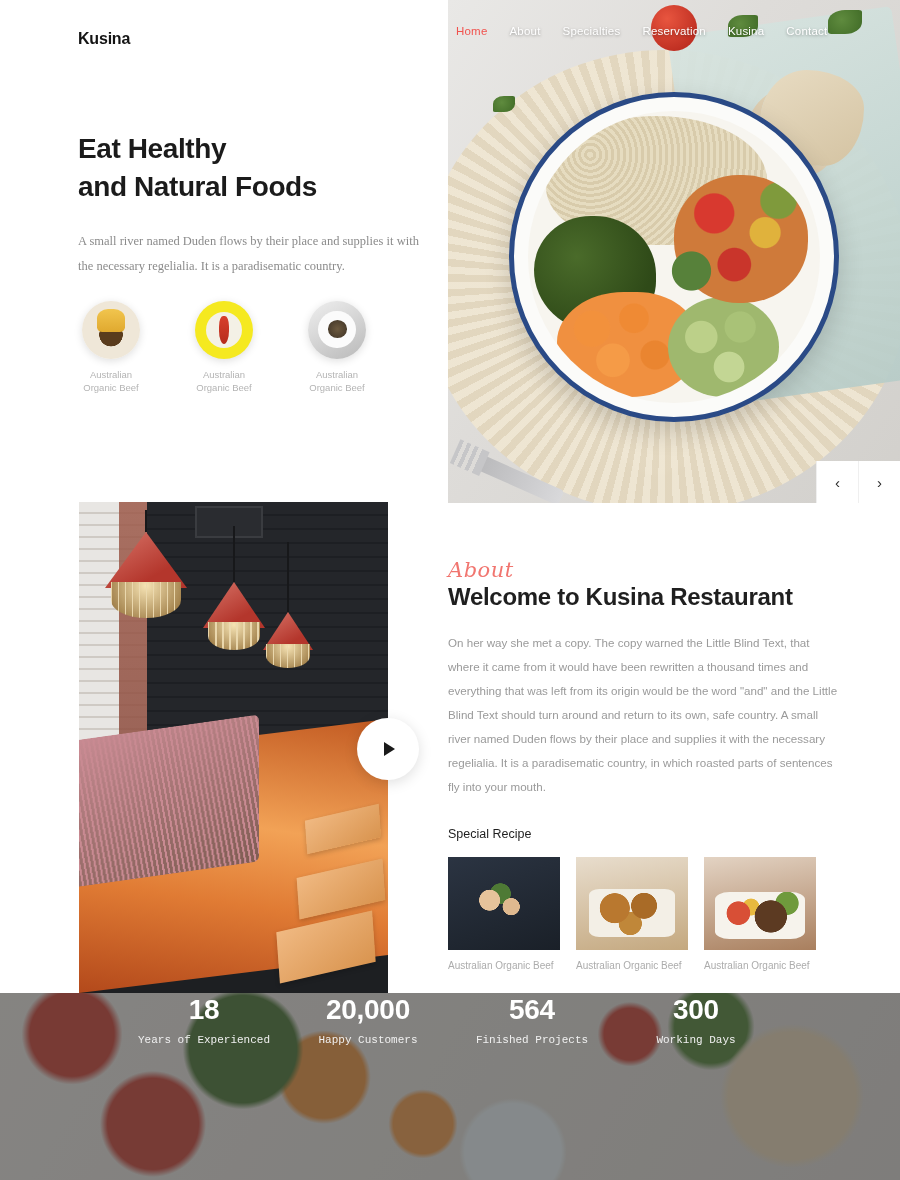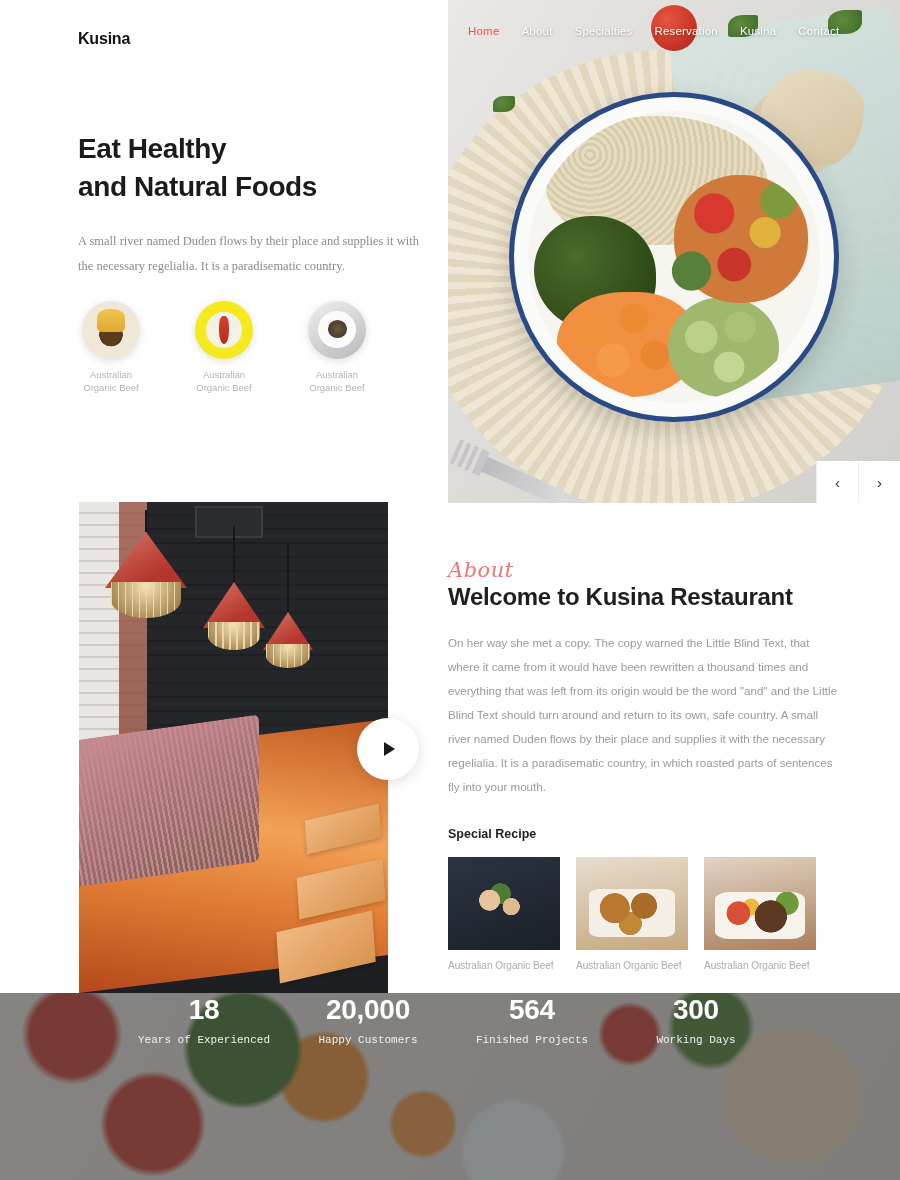--- a/index.html
+++ b/index.html
@@ -126,21 +126,21 @@
     background:radial-gradient(circle at 35% 30%, #e8553f, #bf2f22 75%);
   }
   .herb {
     position:absolute; border-radius:50% 10% 50% 10%;
     background:radial-gradient(circle at 40% 40%, #5f8b3e, #3f6a26);
   }
 
   
   .nav {
     position:absolute; left:448px; top:0; width:452px; height:62px;
-    display:flex; align-items:center; gap:22px; padding-left:20px;
+    display:flex; align-items:center; gap:22px; padding-left:8px;
     z-index:5;
   }
   .nav a {
     font-size:11.5px; color:#ffffff; text-decoration:none;
     text-shadow:0 1px 3px rgba(0,0,0,.35);
     letter-spacing:.2px;
   }
   .nav a.active { color:#f1534e; text-shadow:none; }
 
   .slider-ctrls {
@@ -312,21 +312,21 @@
     font-style:italic; font-size:21px; color:#f1756f;
     line-height:1; margin-bottom:2px; letter-spacing:.5px;
   }
   .about h2 {
     font-size:24px; font-weight:bold; color:#1f1f1f; letter-spacing:-.3px;
   }
   .about p.body {
     margin-top:20px; font-size:11.6px; line-height:2.07; color:#9a9a9a;
   }
   .about h3 {
-    margin-top:28px; font-size:12.5px; font-weight:bold; color:#1f1f1f;
+    margin-top:28px; font-size:12.5px; font-weight:normal; color:#1f1f1f;
   }
   .recipes { display:flex; gap:16px; margin-top:16px; }
   .recipe { width:112px; }
   .recipe .img { width:112px; height:93px; overflow:hidden; position:relative; }
   .r1 { background:linear-gradient(160deg,#2b3442,#1a2028); }
   .r1::before {
     content:""; position:absolute; left:18%; top:28%; width:64%; height:46%;
     border-radius:40%;
     background:
       radial-gradient(circle at 30% 40%, #e6c39b 0 18%, transparent 19%),

